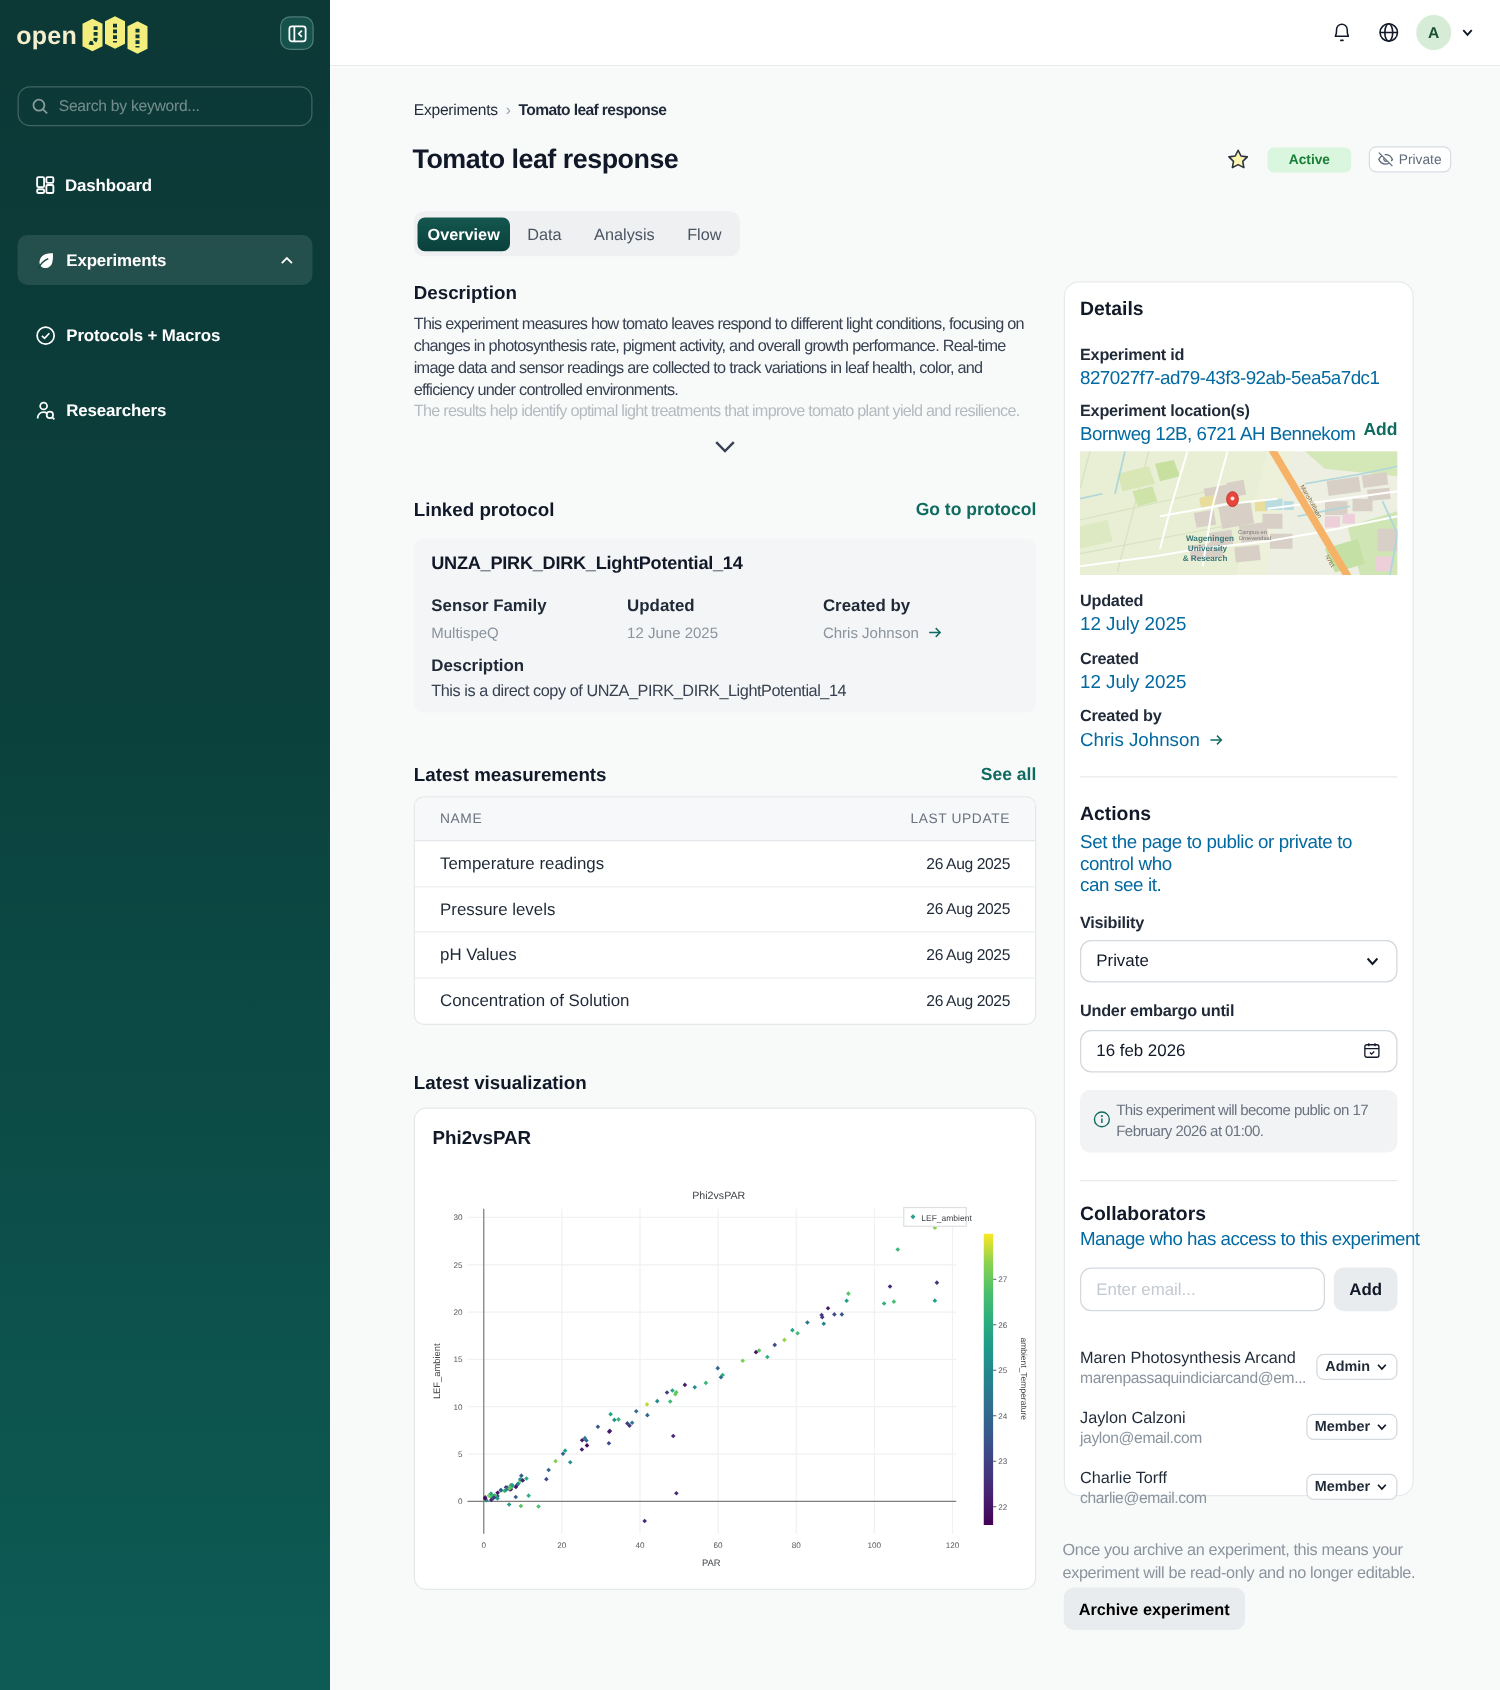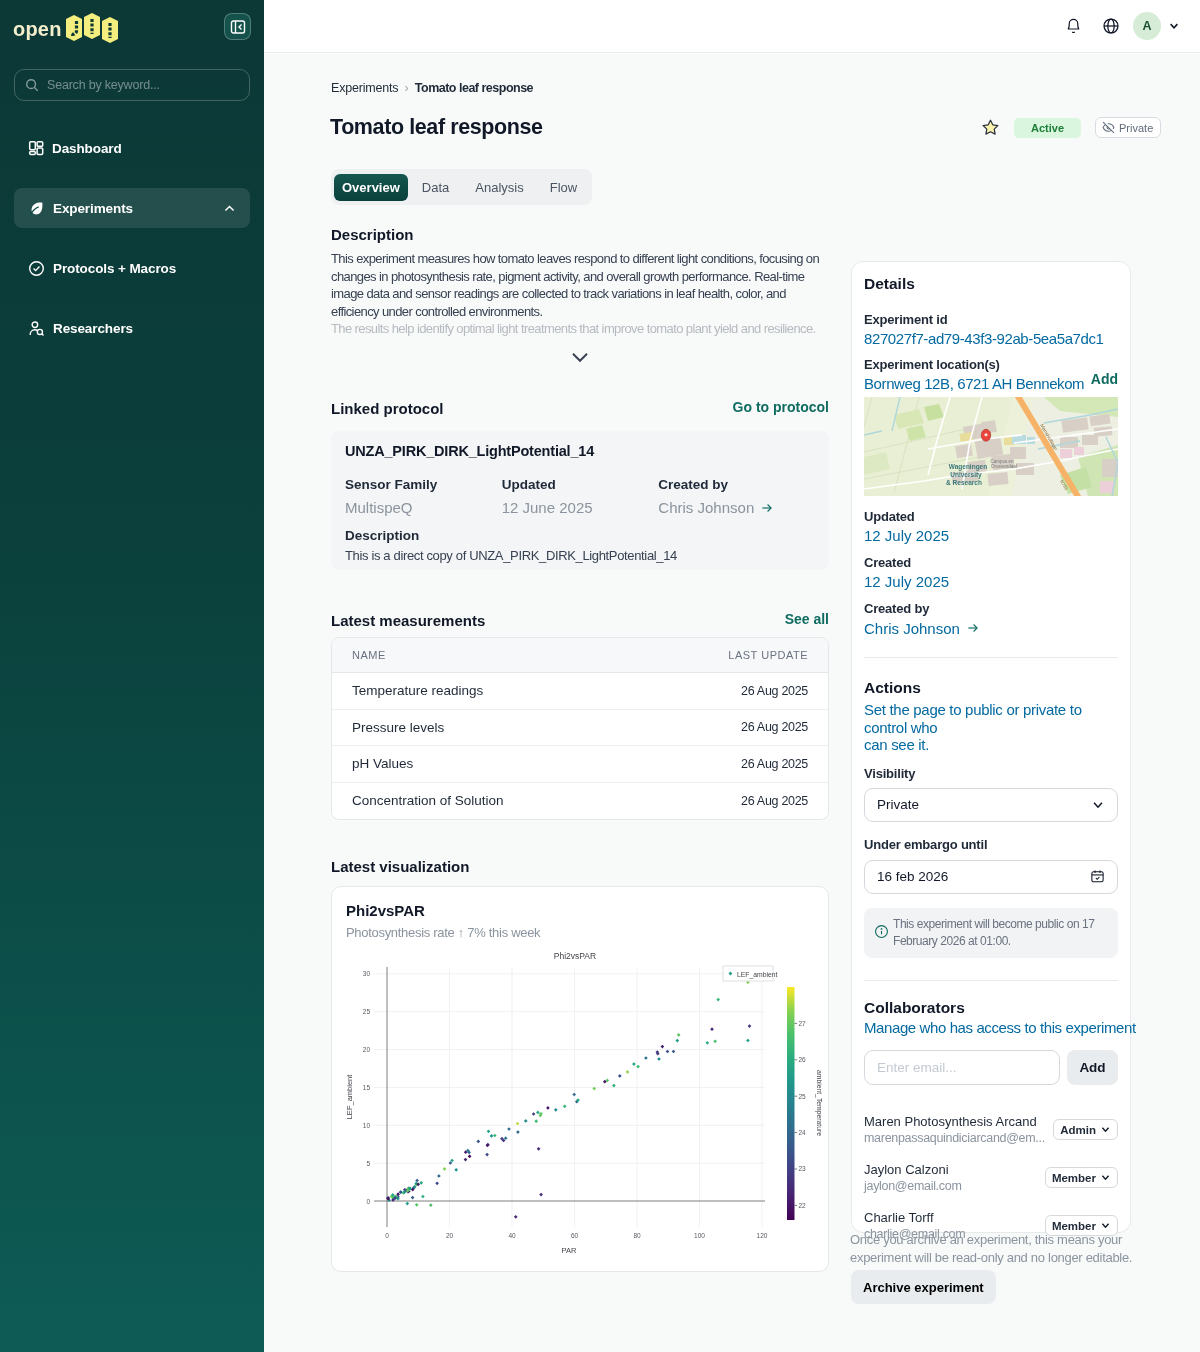--- a/index.html
+++ b/index.html
@@ -39,34 +39,34 @@
 
 .desc-par { position:absolute; left:67px; top:196px; width:540px; font-size:13px; letter-spacing:-0.6px; line-height:17.6px; color:#374151; white-space:nowrap; }
 .desc-fade { color:rgba(55,65,81,0.35); }
 .desc-chevron { position:absolute; left:303px; top:290px; }
 
 .proto-card { position:absolute; left:67px; top:377px; width:498px; height:139px; background:#f3f5f6; border-radius:8px; padding:12px 14px; }
 .proto-title { font-size:14.5px; font-weight:700; color:#111827; letter-spacing:-0.2px; }
 .proto-cols { display:flex; margin-top:18px; }
 .proto-col { width:161px; }
 .plabel { font-size:13.5px; font-weight:700; color:#1f2937; }
-.pval { font-size:15px; color:#8b949e; margin-top:7px; }
+.pval { font-size:12px; color:#8b949e; margin-top:7px; }
 
 .meas-table { position:absolute; left:67px; top:583px; width:498px; background:#fff; border:1px solid #e5e8ea; border-radius:8px; overflow:hidden; }
 .meas-head { height:35px; background:#f7f8f9; border-bottom:1px solid #e5e8ea; display:flex; align-items:center; font-size:11px; letter-spacing:0.5px; color:#6b7280; padding:0 20px; }
 .meas-row { height:36.5px; display:flex; align-items:center; font-size:13.5px; color:#1f2937; padding:0 20px; border-bottom:1px solid #eceff1; }
 .meas-row:last-child { border-bottom:none; }
 .meas-row .grow, .meas-head .grow { flex:1; }
 
 .viz-card { position:absolute; left:67px; top:832px; width:498px; height:386px; background:#fff; border:1px solid #e5e8ea; border-radius:10px; padding:15px 14px; }
 .viz-title { font-size:15px; font-weight:700; color:#111827; }
 .viz-sub { font-size:13px; letter-spacing:-0.3px; color:#8b949e; margin-top:6px; }
 
 
-.details-card { position:absolute; left:587px; top:171px; width:280px; height:972px; background:#fff; border:1px solid #e7eaec; border-radius:12px; padding:14px 12px 0 12px;margin-top:36px; }
+.details-card { position:absolute; left:587px; top:171px; width:280px; height:972px; background:#fff; border:1px solid #e7eaec; border-radius:12px; padding:14px 12px 0 12px; }
 .card-h1 { font-size:15.5px; font-weight:700; color:#111827; line-height:16px; }
 .dlabel { font-size:13px; font-weight:700; color:#1f2937; line-height:13px; letter-spacing:-0.2px; }
 .dval { font-size:15px; color:#0369a1; line-height:13px; }
 .hr { border-top:1px solid #e7eaec; }
 .inputbox { width:254px; height:34px; border:1px solid #d4d9de; border-radius:9px; background:#fff; display:flex; align-items:center; padding:0 12px; font-size:13.5px; color:#111827; }
 .infobox { width:254px; height:50px; background:#f1f3f4; border-radius:8px; padding:8px 10px 8px 10px; display:flex; gap:4px; font-size:12.5px; letter-spacing:-0.2px; color:#6b7280; line-height:17px; }
 .rolebtn { border:1px solid #d4d9de; border-radius:6px; background:#fff; font-size:11.5px; font-weight:700; color:#1f2937; display:flex; align-items:center; height:21px; padding:0 6px; gap:4px; }
 .collab { display:flex; align-items:center; }
 .cname { font-size:13px; color:#1f2937; line-height:13px; }
 .cmail { font-size:12.5px; color:#8b949e; line-height:13px; margin-top:4px; letter-spacing:-0.3px; }
@@ -245,21 +245,20 @@
     <div class="meas-row">
         <span>Concentration of Solution</span>
         <span class="grow"></span>
         <span style="font-size:12.5px; letter-spacing:-0.3px;">26 Aug 2025</span>
       </div>
   </div>
 
   <div class="sechead" style="left:67px; top:804px;">Latest visualization</div>
   <div class="viz-card">
     <div class="viz-title">Phi2vsPAR</div>
-    <div class="viz-sub">Photosynthesis rate ↑ 7% this week</div>
     <div style="position:absolute; left:0px; top:50px;"><svg width="496" height="333" viewBox="0 0 496 333" font-family="Liberation Sans, sans-serif">
           <g stroke="#f0f1f3" stroke-width="1">
             <line x1="117.5" y1="30" x2="117.5" y2="290"></line>
             <line x1="180.0" y1="30" x2="180.0" y2="290"></line>
             <line x1="242.5" y1="30" x2="242.5" y2="290"></line>
             <line x1="305.0" y1="30" x2="305.0" y2="290"></line>
             <line x1="367.5" y1="30" x2="367.5" y2="290"></line>
             <line x1="430.0" y1="30" x2="430.0" y2="290"></line>
             <line x1="42" y1="226.2" x2="433" y2="226.2"></line>
             <line x1="42" y1="188.3" x2="433" y2="188.3"></line>

